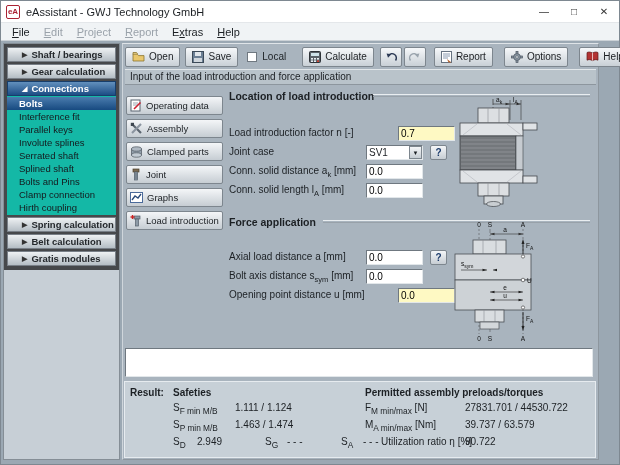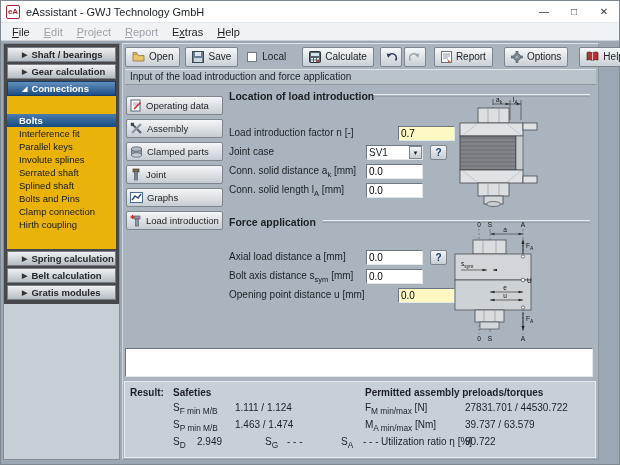--- a/index.html
+++ b/index.html
@@ -25,21 +25,21 @@
   
   .sidebar { position:absolute; left:2px; top:42px; width:117px; height:417px;
     background:#c7cfd6; border:1px solid #858e96; }
   .tree { background:#46484b; padding:1px 0 4px 0; }
   .side-header { height:15px; margin:2px 3px 0 3px; background:linear-gradient(#eef1f3,#b4bdc4);
     border:1px solid #787f87; display:flex; align-items:center; gap:4px; padding-left:14px;
     font-size:9.5px; font-weight:bold; color:#24282c; }
   .side-header .tri { font-size:7px; color:#333; }
   .side-header.active { background:linear-gradient(#6290bd,#1c4d85); color:#fff; border-color:#173e6b; }
   .side-header.active .tri { color:#fff; }
-  .side-items { margin:0 3px; background:#eab308; padding:18px 0; }
+  .side-items { margin:0 3px; background:#14b8a6; padding:1px 0; }
   .side-item { height:13px; line-height:13px; padding-left:12px; font-size:9.5px; color:#15191d; }
   .side-item.selected { background:linear-gradient(#4a7cae,#174a80); color:#fff; font-weight:bold; }
 
   
   .main { position:absolute; left:121px; top:42px; width:477px; height:417px;
     background:#a9b4be; border:1px solid #8d969e; border-top-color:#dfe4e8; border-left-color:#cfd6dc; }
 
   .toolbar { position:absolute; left:2px; top:2px; right:2px; height:21px; display:flex; align-items:center; }
   .tbtn { height:20px; display:flex; align-items:center; gap:4px; padding:0 6px;
     background:linear-gradient(#f6f8fa,#c9d0d6); border:1px solid #7d868e; border-radius:2px;

